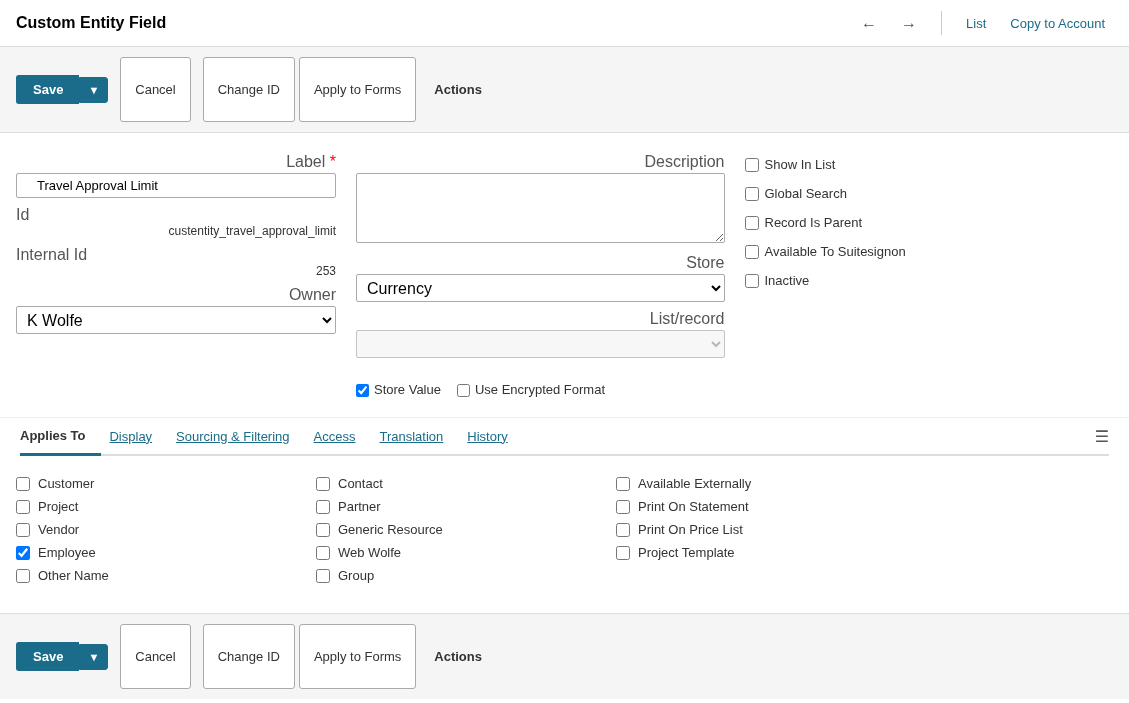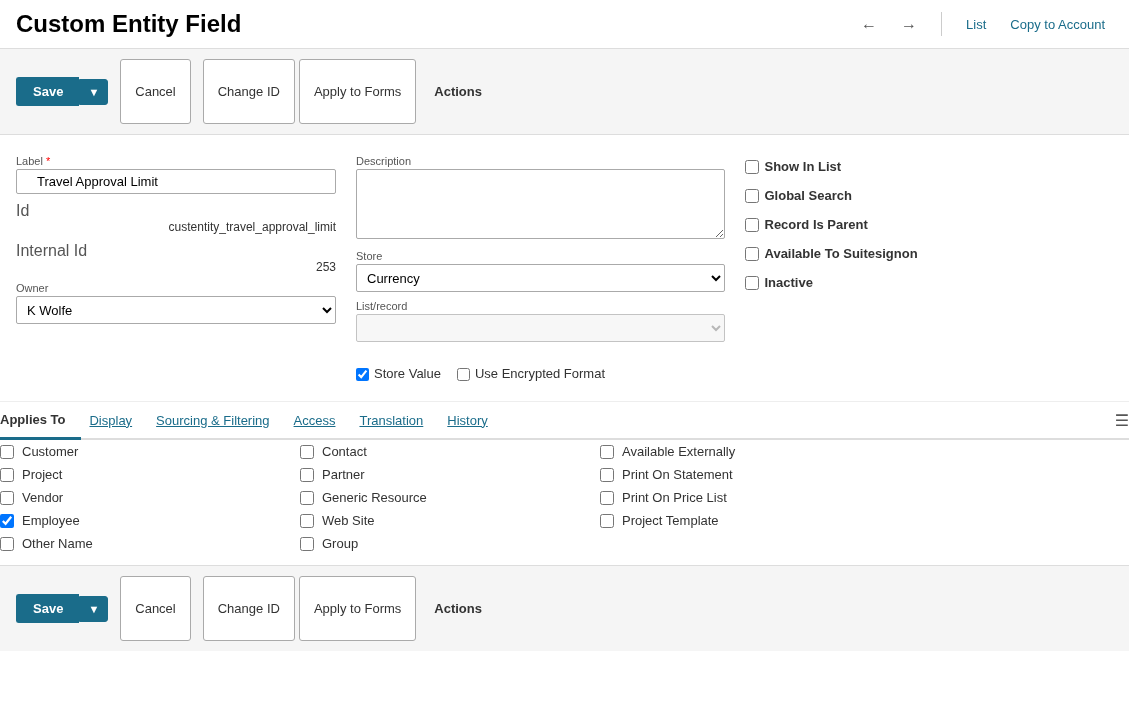--- a/index.html
+++ b/index.html
@@ -6,21 +6,21 @@
     body { font-family: Arial, sans-serif; font-size: 13px; color: #333; background: #fff; }
 
     .page-header {
       display: flex;
       align-items: center;
       padding: 10px 16px;
       border-bottom: 1px solid #ddd;
       background: #fff;
     }
     .page-title {
-      font-size: 24px;
+      font-size: 16px;
       font-weight: bold;
       flex: 1;
       color: #000;
     }
     .header-nav {
       display: flex;
       align-items: center;
       gap: 8px;
     }
     .nav-arrow {
@@ -101,23 +101,24 @@
       padding: 20px 16px;
       border-bottom: 1px solid #eee;
     }
     .form-grid {
       display: grid;
       grid-template-columns: 320px 1fr 1fr;
       gap: 20px;
     }
     .form-col { display: flex; flex-direction: column; gap: 8px; }
     .form-label {
-      font-size: 11px;
+      font-size: 16px;
       color: #555;
       margin-bottom: 2px;
+      text-align: right;
     }
     .form-label .required { color: red; }
     .form-input {
       border: 1px solid #aaa;
       padding: 4px 20px;
       font-size: 13px;
       border-radius: 2px;
       width: 100%;
     }
     .form-textarea {
@@ -125,52 +126,52 @@
       padding: 4px 6px;
       font-size: 13px;
       border-radius: 2px;
       width: 100%;
       height: 70px;
       resize: vertical;
     }
     .form-select {
       border: 1px solid #aaa;
       padding: 4px 6px;
-      font-size: 13px;
+      font-size: 16px;
       border-radius: 2px;
       background: #fff;
       width: 100%;
       height: 28px;
     }
     .id-value { font-size: 12px; color: #333; text-align: right; }
     .id-label { font-size: 16px; color: #555; }
 
     .checkbox-row {
       display: flex;
       align-items: center;
       gap: 6px;
       margin-bottom: 6px;
     }
     .checkbox-row input[type="checkbox"] { width: 14px; height: 14px; }
-    .checkbox-row label { font-size: 13px; color: #333; font-weight: bold; }
+    .checkbox-row label { font-size: 13px; color: #333; }
 
     .store-value-row {
       display: flex;
       align-items: center;
       gap: 16px;
       margin-top: 8px;
     }
     .store-value-row .checkbox-item {
       display: flex;
       align-items: flex-end;
       gap: 5px;
     }
 
     .tabs-section {
-      padding: 0 0;
+      padding: 0 20px;
     }
     .tabs-bar {
       display: flex;
       align-items: center;
       border-bottom: 2px solid #ddd;
       position: relative;
     }
     .tab-item {
       padding: 10px 16px 10px 0;
       cursor: pointer;
@@ -188,21 +189,21 @@
       margin-bottom: -2px;
     }
     .tabs-menu-icon {
       margin-left: auto;
       cursor: pointer;
       font-size: 16px;
       color: #555;
     }
 
     .applies-to-section {
-      padding: 0;
+      padding: 16px;
     }
     .applies-grid {
       display: grid;
       grid-template-columns: 300px 300px 1fr;
       gap: 10px 0;
     }
     .applies-item {
       display: flex;
       align-items: center;
       gap: 8px;
@@ -381,21 +382,21 @@
       <div class="applies-item">
         <input type="checkbox" id="cb-partner" style="">
         <label for="cb-partner">Partner</label>
       </div>
       <div class="applies-item">
         <input type="checkbox" id="cb-generic-resource" style="">
         <label for="cb-generic-resource">Generic Resource</label>
       </div>
       <div class="applies-item">
         <input type="checkbox" id="cb-web-site" style="">
-        <label for="cb-web-site">Web Site</label>
+        <label for="cb-web-site">Web Wolfe</label>
       </div>
       <div class="applies-item">
         <input type="checkbox" id="cb-group" style="">
         <label for="cb-group">Group</label>
       </div>
     </div>
 
     <div>
       <div class="applies-item">
         <input type="checkbox" id="cb-avail-ext" style="">

